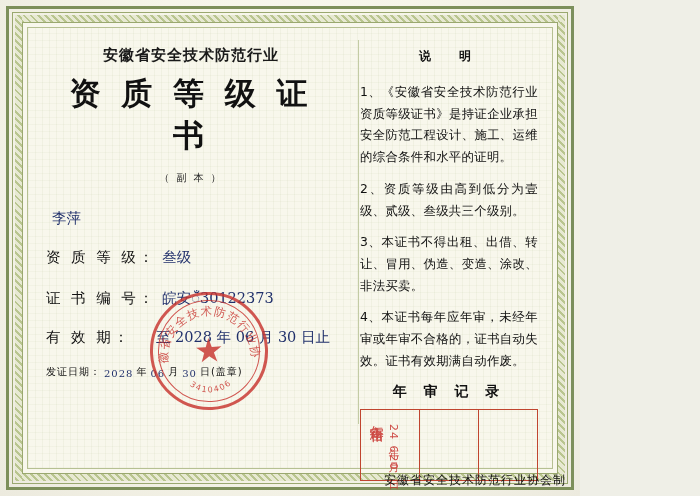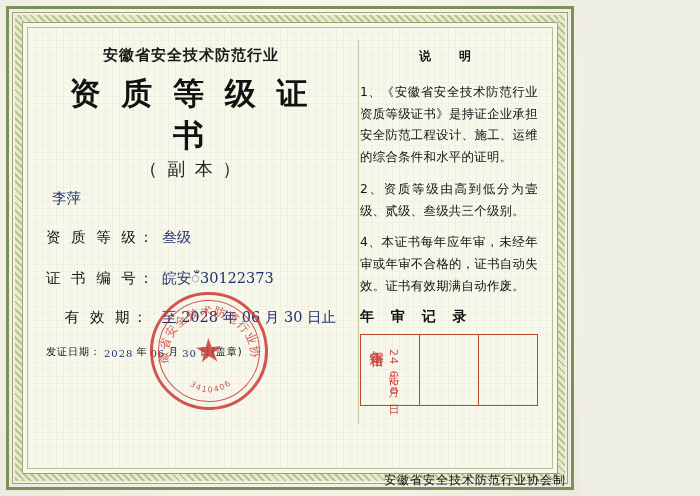--- a/index.html
+++ b/index.html
@@ -99,27 +99,28 @@
     letter-spacing: 1px;
     margin-bottom: 8px;
   }
   .title-big {
     text-align: center;
     font-family: "DejaVu Sans", "Liberation Sans", sans-serif;
     font-size: 31px;
     font-weight: bold;
     color: #111;
     letter-spacing: 5px;
+    margin-bottom: 14px;
   }
   .subtitle {
     text-align: center;
-    font-size: 18px;
+    font-size: 10px;
     color: #222;
     letter-spacing: 2px;
-    margin-bottom: 8px;
+    margin-bottom: 24px;
   }
   .field-row {
     display: flex;
     align-items: flex-end;
     margin-bottom: 20px;
     position: relative;
   }
   .field-label {
     font-size: 14.5px;
     color: #111;
@@ -132,21 +133,21 @@
     color: #1b1b3a;
     padding-left: 6px;
     flex: 1;
     white-space: nowrap;
   }
   .field-value.hand {
     font-family: "DejaVu Serif", "Liberation Serif", serif;
     color: #20306b;
     font-size: 14.5px;
   }
-  .field-row.tight { margin-bottom: 18px; text-align: right; }
+  .field-row.tight { margin-bottom: 18px; }
   .issue-row {
     display: flex;
     align-items: flex-end;
     margin-top: 4px;
     font-size: 10px;
     color: #111;
     letter-spacing: 1px;
   }
   .issue-row .v {
     color: #20306b;
@@ -197,21 +198,21 @@
   }
   .notice-item {
     font-size: 12.4px;
     line-height: 1.75;
     color: #111;
     margin-bottom: 10px;
     text-align: justify;
     letter-spacing: 0.3px;
   }
   .review-title {
-    text-align: left;
+    text-align: center;
     font-size: 14px;
     font-weight: bold;
     letter-spacing: 6px;
     color: #111;
     margin-top: 12px;
     margin-bottom: 8px;
   }
   .review-table {
     width: 100%;
     border-collapse: collapse;
@@ -302,20 +303,21 @@
         <span>(盖章)</span>
       </div>
     </div>
 
     <div class="divider"></div>
 
     <div class="right-pane">
       <div class="notice-title">说　明</div>
       <div class="notice-item">1、《安徽省安全技术防范行业资质等级证书》是持证企业承担安全防范工程设计、施工、运维的综合条件和水平的证明。</div>
       <div class="notice-item">2、资质等级由高到低分为壹级、贰级、叁级共三个级别。</div>
+      <div class="notice-item">3、本证书不得出租、出借、转让、冒用、伪造、变造、涂改、非法买卖。</div>
       <div class="notice-item">4、本证书每年应年审，未经年审或年审不合格的，证书自动失效。证书有效期满自动作废。</div>
 
       <div class="review-title">年 审 记 录</div>
       <table class="review-table">
         <tbody>
             <tr>
           <td>
             <span class="stamp-vert">年审合格</span>
             <span class="stamp-date">24年 6月20日</span>
           </td>

